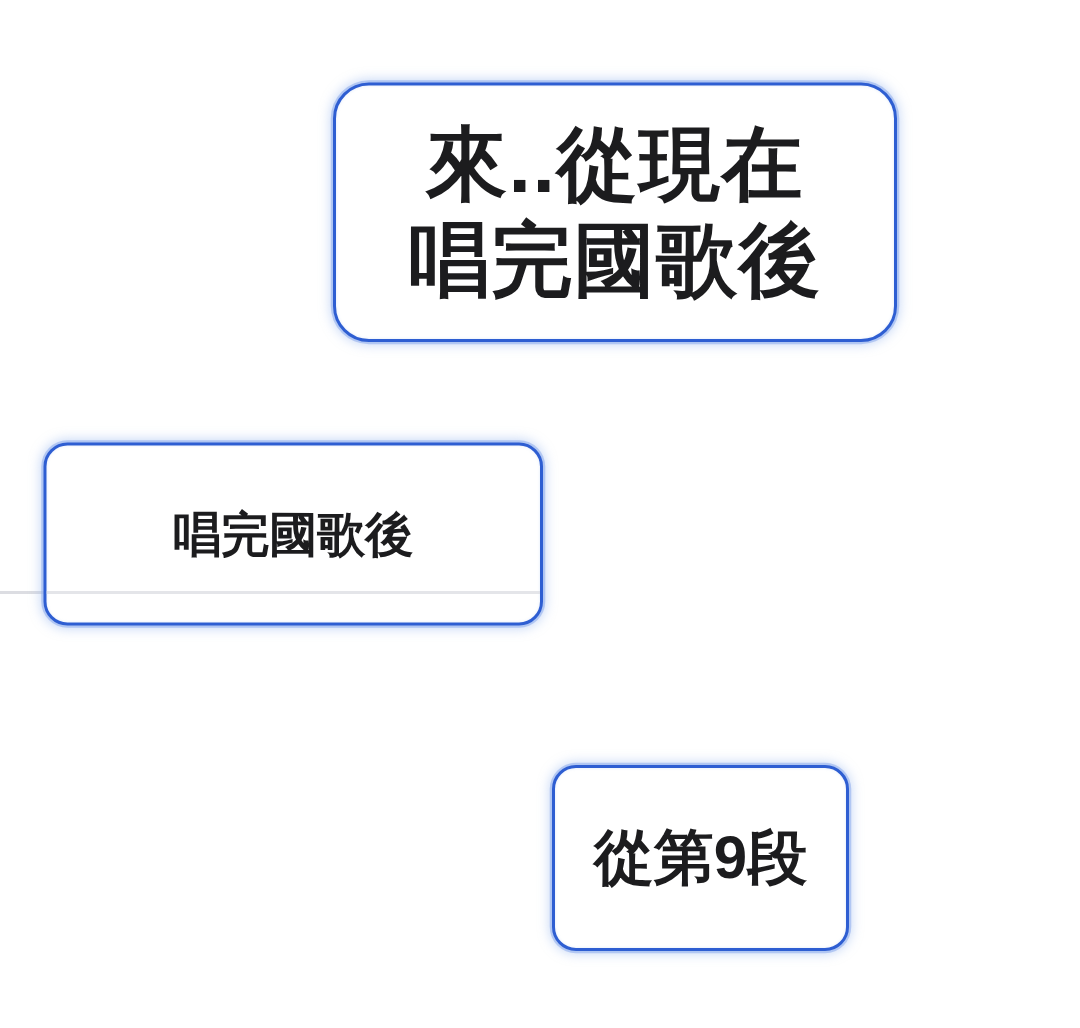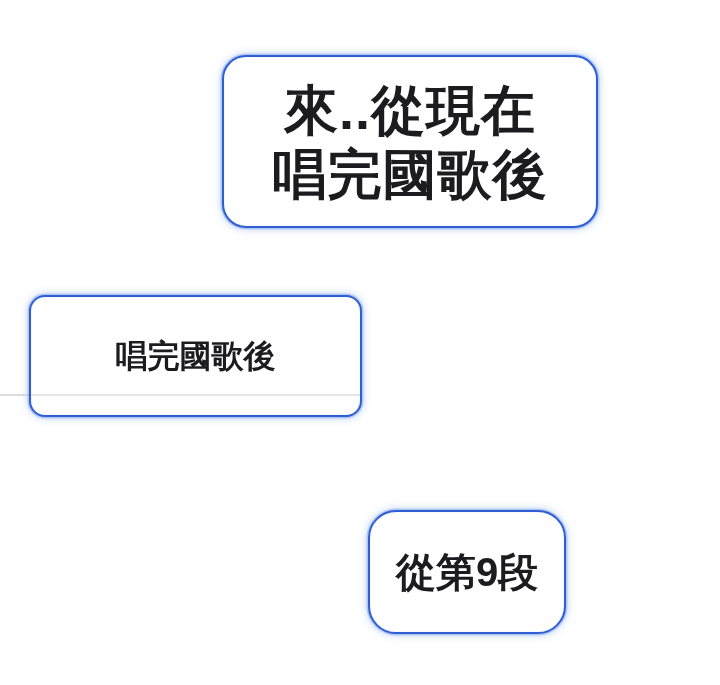--- a/index.html
+++ b/index.html
@@ -55,21 +55,21 @@
     height: 122px;
     border-radius: 16px;
     font-size: 32px;
     line-height: 46px;
   }
   .bubble-3 {
     left: 368px;
     top: 510px;
     width: 198px;
     height: 124px;
-    border-radius: 28px;
+    border-radius: 16px;
     font-size: 40px;
     line-height: 44px;
   }
   
   .panel-line-outer {
     position: absolute;
     left: 0;
     top: 394px;
     width: 30px;
     height: 2px;

